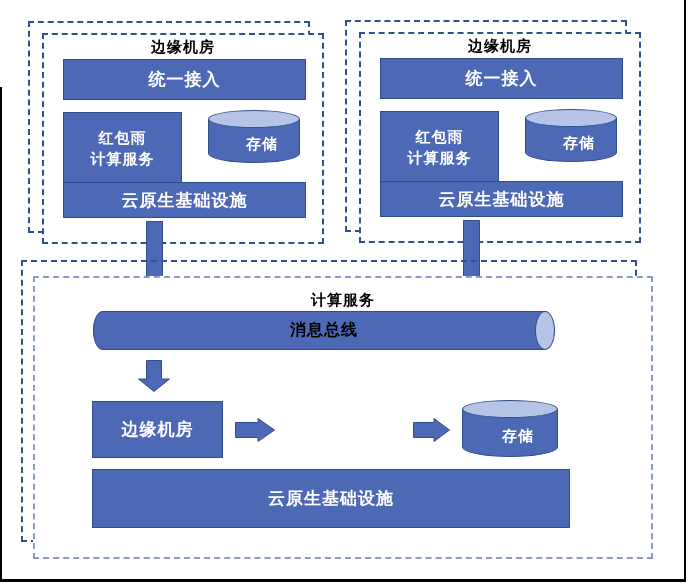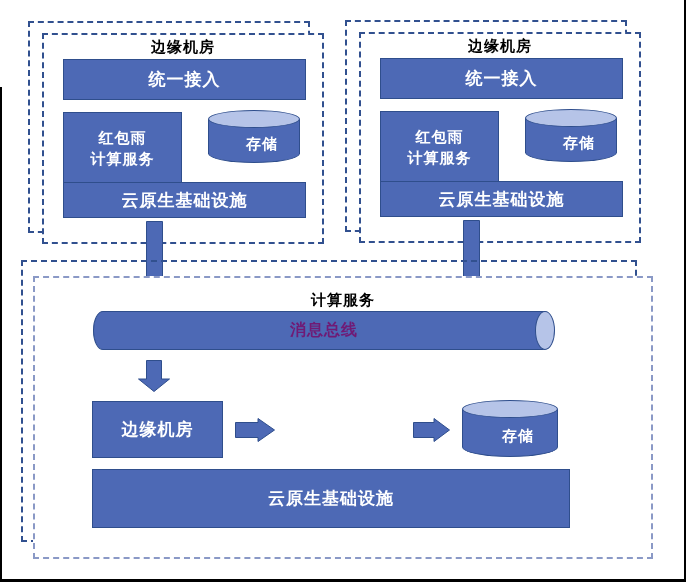--- a/index.html
+++ b/index.html
@@ -53,21 +53,21 @@
     position:absolute;left:0;top:0;width:452px;height:39px;background:#4d69b5;
     border:1px solid #2f4e8c;box-sizing:border-box;
     border-radius:10px 0 0 10px / 19px 0 0 19px;z-index:1;
   }
   .bus .bus-cap{
     position:absolute;left:442px;top:0;width:20px;height:39px;border-radius:50%;
     background:#b6c4e8;border:1px solid #2f4e8c;box-sizing:border-box;z-index:2;
   }
   .bus .bus-label{
     position:absolute;left:0;top:0;width:462px;height:39px;display:flex;align-items:center;
-    justify-content:center;color:#701a75;font-size:16px;font-weight:700;letter-spacing:1px;z-index:3;
+    justify-content:center;color:#000000;font-size:16px;font-weight:700;letter-spacing:1px;z-index:3;
   }
 
   .arrow{position:absolute;}
 
   
   .edge-room .back{left:0;top:0;width:282px;height:212px;}
   .edge-room .front{left:14px;top:12px;width:282px;height:211px;}
   .edge-room .room-title{left:14px;top:17px;width:282px;}
   .edge-room .unified{left:35px;top:38px;width:243px;height:41px;}
   .edge-room .compute{left:35px;top:91px;width:119px;height:72px;}

